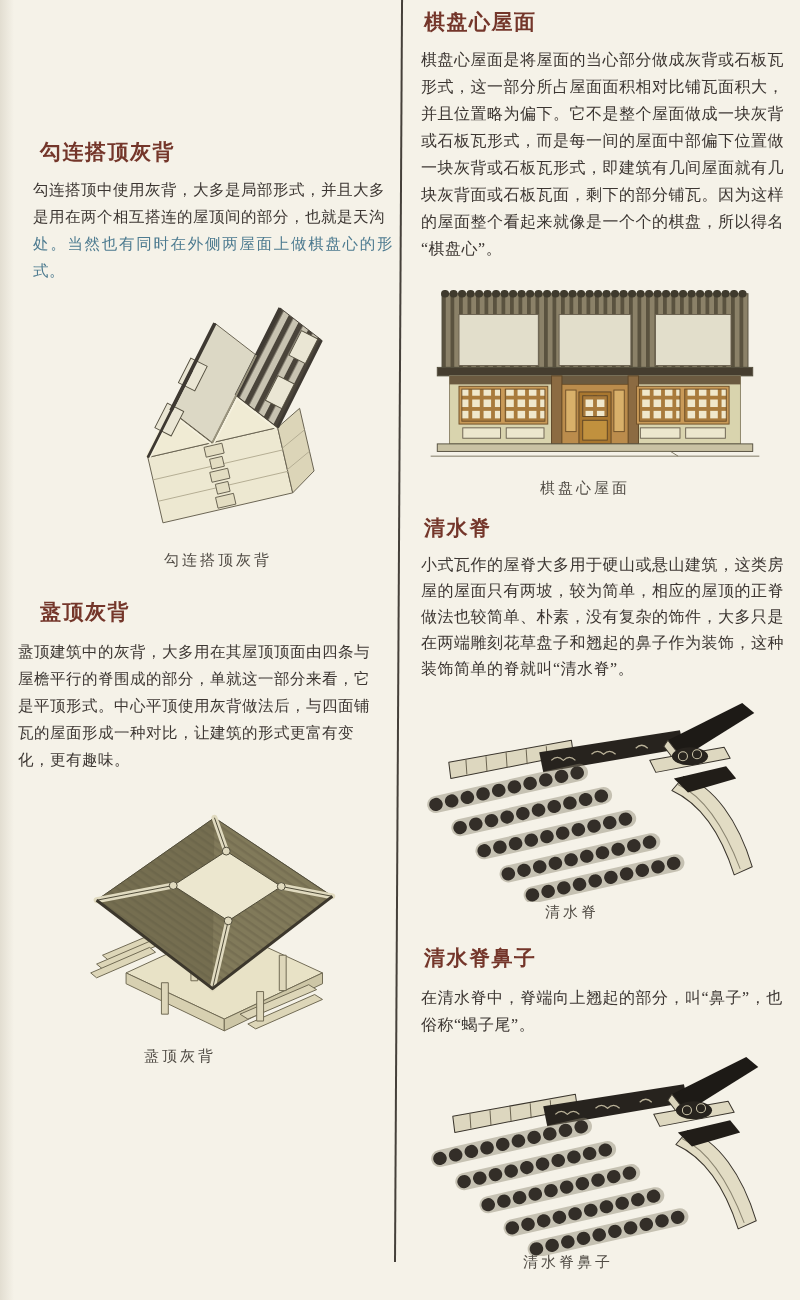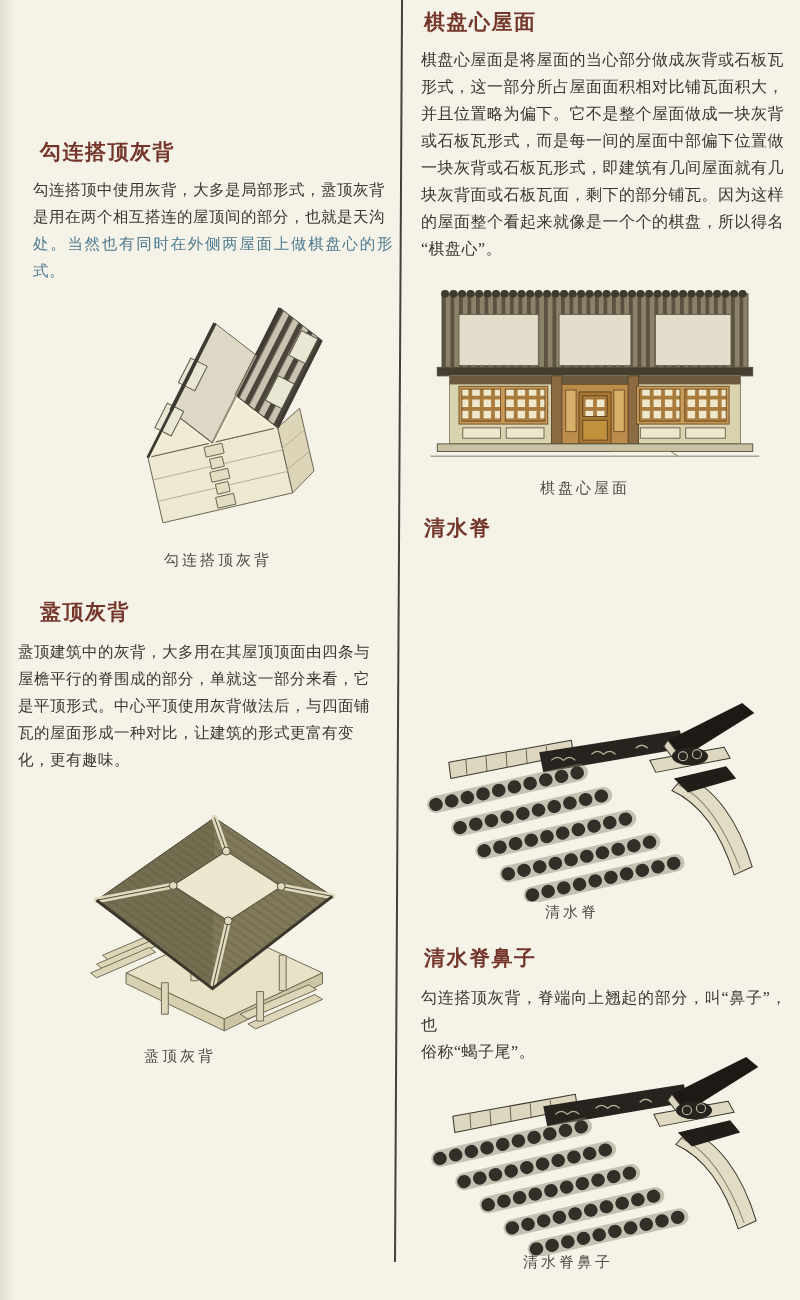--- a/index.html
+++ b/index.html
@@ -38,21 +38,21 @@
 </style>
 </head>
 <body>
 
 <div class="page">
 
   <div class="divider"></div>
 
   <h2 class="heading" style="left:40px;top:138px">勾连搭顶灰背</h2>
 
-  <p class="body" style="left:33px;top:176px;width:360px"><span>勾连搭顶中使用灰背，大多是局部形式，盝顶灰背
+  <p class="body" style="left:33px;top:176px;width:360px"><span>勾连搭顶中使用灰背，大多是局部形式，并且大多
 是用在两个相互搭连的屋顶间的部分，也就是天沟
 </span><span class="blue">处。当然也有同时在外侧两屋面上做棋盘心的形式。</span></p>
 
   <div class="illus" style="left:88px;top:280px">
     <svg width="262" height="248" viewBox="0 0 285 270">
       <defs>
         <pattern id="t1s" width="13" height="13" patternUnits="userSpaceOnUse" patternTransform="rotate(-50)">
           <rect width="13" height="13" fill="#c8c3b1"></rect>
           <rect width="13" height="6" fill="#4a443a"></rect>
         </pattern>
@@ -215,20 +215,25 @@
         <line x1="6" y1="182" x2="354" y2="182" stroke="#7a745f"></line>
         <path d="M196,177 L260,177 L268,182" fill="none" stroke="#7a745f"></path>
       </g>
     </svg>
   </div>
 
   <p class="caption" style="left:435px;top:479px;width:300px">棋盘心屋面</p>
 
   <h2 class="heading" style="left:424px;top:514px">清水脊</h2>
 
+  <p class="body br" style="left:421px;top:552px;width:366px;line-height:26px">小式瓦作的屋脊大多用于硬山或悬山建筑，这类房
+屋的屋面只有两坡，较为简单，相应的屋顶的正脊
+做法也较简单、朴素，没有复杂的饰件，大多只是
+在两端雕刻花草盘子和翘起的鼻子作为装饰，这种
+装饰简单的脊就叫“清水脊”。</p>
 
   <div class="illus" style="left:420px;top:696px">
     <svg width="348" height="206" viewBox="0 0 345 205">
       <g stroke-linejoin="round">
         <polygon points="28,66 150,44 152,58 30,82" fill="#ddd7bf" stroke="#3a352d"></polygon>
         <path d="M45,63 L46,78 M65,60 L66,75 M85,56 L86,71 M105,53 L106,68 M125,50 L126,64" stroke="#6c6552" fill="none"></path>
         <polygon points="118,56 258,34 262,52 122,76" fill="#27231e"></polygon>
         <path d="M130,64 q6,-6 12,0 q6,-6 12,0 M170,58 q6,-6 12,0 q6,-6 12,0 M214,52 q6,-6 12,0" stroke="#b9b198" fill="none" stroke-width="1.2"></path>
         <polygon points="246,44 320,7 332,17 260,62" fill="#1d1a16"></polygon>
         <polygon points="246,44 260,62 254,66 242,50" fill="#d9d3bb" stroke="#3a352d"></polygon>
@@ -252,21 +257,21 @@
           <line x1="111" y1="198" x2="254" y2="166" stroke="#332e28" stroke-width="13" stroke-dasharray="0.5 15.5"></line>
         </g>
       </g>
     </svg>
   </div>
 
   <p class="caption" style="left:422px;top:903px;width:300px">清水脊</p>
 
   <h2 class="heading" style="left:424px;top:944px">清水脊鼻子</h2>
 
-  <p class="body br" style="left:421px;top:984px;width:366px">勾连搭顶灰背，脊端向上翘起的部分，叫“鼻子”，也
+  <p class="body br" style="left:421px;top:984px;width:366px">在清水脊中，脊端向上翘起的部分，叫“鼻子”，也
 俗称“蝎子尾”。</p>
 
   <div class="illus" style="left:424px;top:1050px">
     <svg width="348" height="206" viewBox="0 0 345 205">
       <g stroke-linejoin="round">
         <polygon points="28,66 150,44 152,58 30,82" fill="#ddd7bf" stroke="#3a352d"></polygon>
         <path d="M45,63 L46,78 M65,60 L66,75 M85,56 L86,71 M105,53 L106,68 M125,50 L126,64" stroke="#6c6552" fill="none"></path>
         <polygon points="118,56 258,34 262,52 122,76" fill="#27231e"></polygon>
         <path d="M130,64 q6,-6 12,0 q6,-6 12,0 M170,58 q6,-6 12,0 q6,-6 12,0 M214,52 q6,-6 12,0" stroke="#b9b198" fill="none" stroke-width="1.2"></path>
         <polygon points="246,44 320,7 332,17 260,62" fill="#1d1a16"></polygon>

